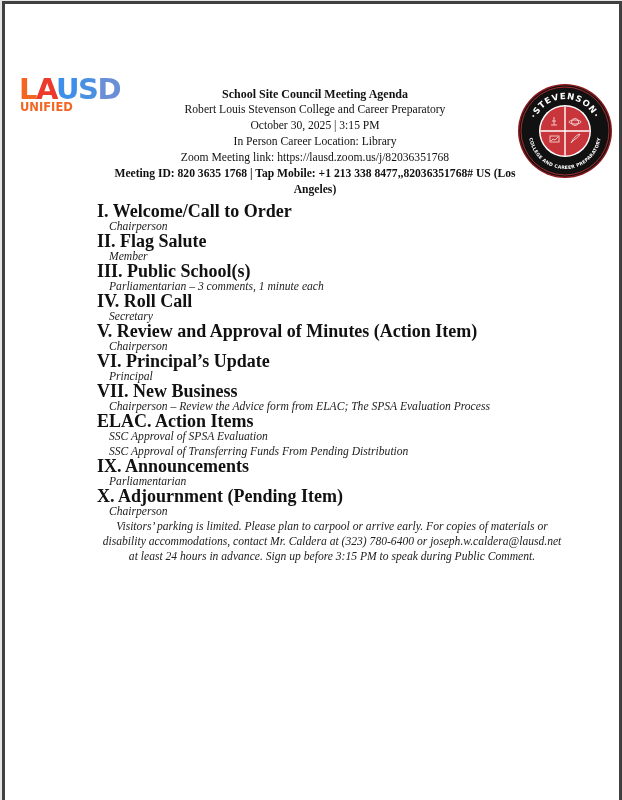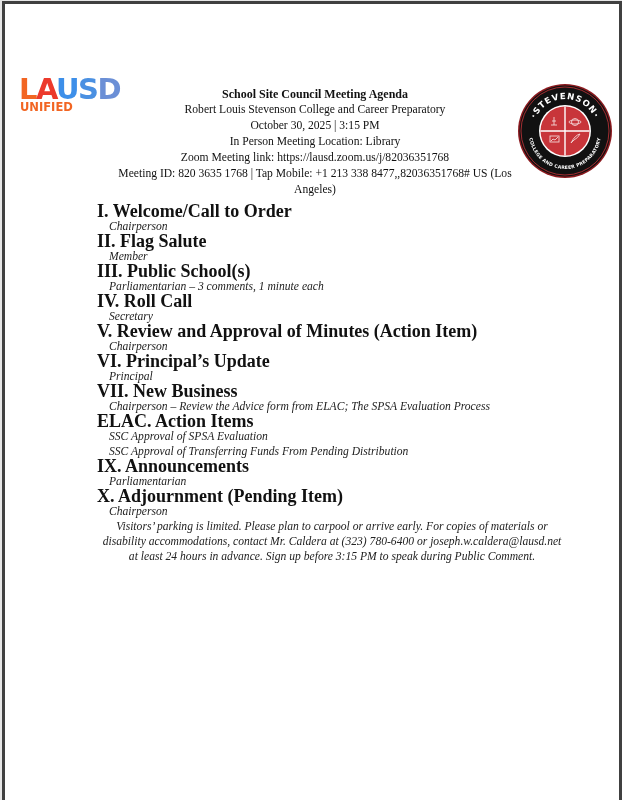--- a/index.html
+++ b/index.html
@@ -60,23 +60,23 @@
     <div class="lausd-word">
       <span class="l">L</span><span class="a">A</span><span class="u">U</span><span class="s">S</span><span class="d">D</span>
     </div>
     <div class="lausd-unified">UNIFIED</div>
   </div>
 
   <div class="header">
     <div class="title">School Site Council Meeting Agenda</div>
     <div>Robert Louis Stevenson College and Career Preparatory</div>
     <div>October 30, 2025 | 3:15 PM</div>
-    <div>In Person Meeting Location: Library</div>
+    <div>In Person Career Location: Library</div>
     <div>Zoom Meeting link: https://lausd.zoom.us/j/82036351768</div>
-    <div style="padding:0 4px;">Meeting ID: 820 3635 1768 | Tap Mobile: +1 213 338 8477,,82036351768# US (Los Angeles)</div>
+    <div style="padding:0 4px;font-weight:bold;">Meeting ID: 820 3635 1768 | Tap Mobile: +1 213 338 8477,,82036351768# US (Los Angeles)</div>
   </div>
 
   <div class="seal">
     <svg width="96" height="96" viewBox="0 0 96 96">
       <defs>
         <path id="topArc" d="M 16 48 A 32 32 0 0 1 80 48"></path>
         <path id="botArc" d="M 12 50 A 36 36 0 0 0 84 50"></path>
       </defs>
       <circle cx="48" cy="48" r="47" fill="#8b1a1f"></circle>
       <circle cx="48" cy="48" r="45.5" fill="#111"></circle>

